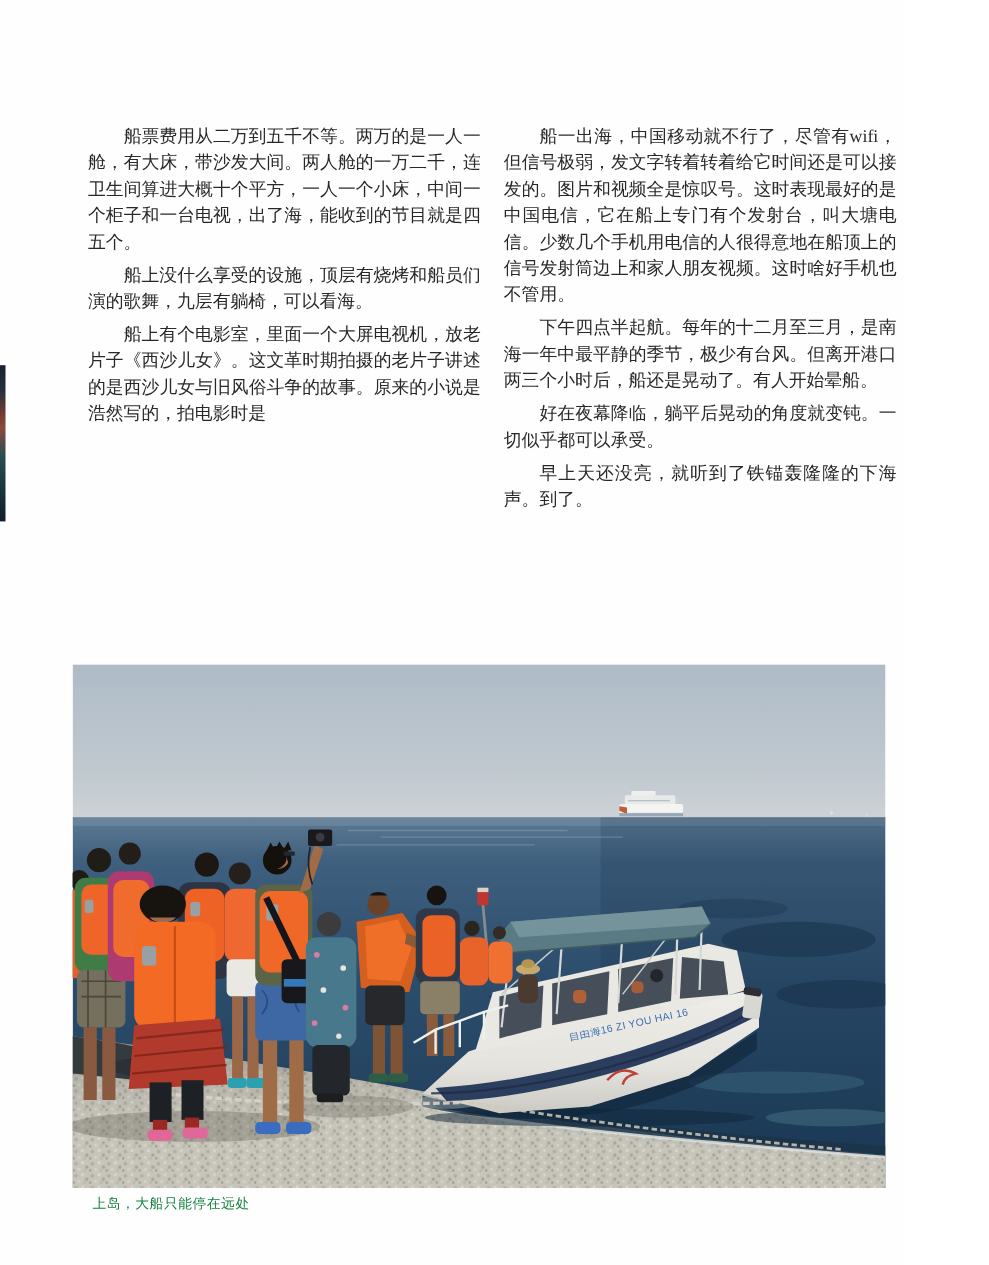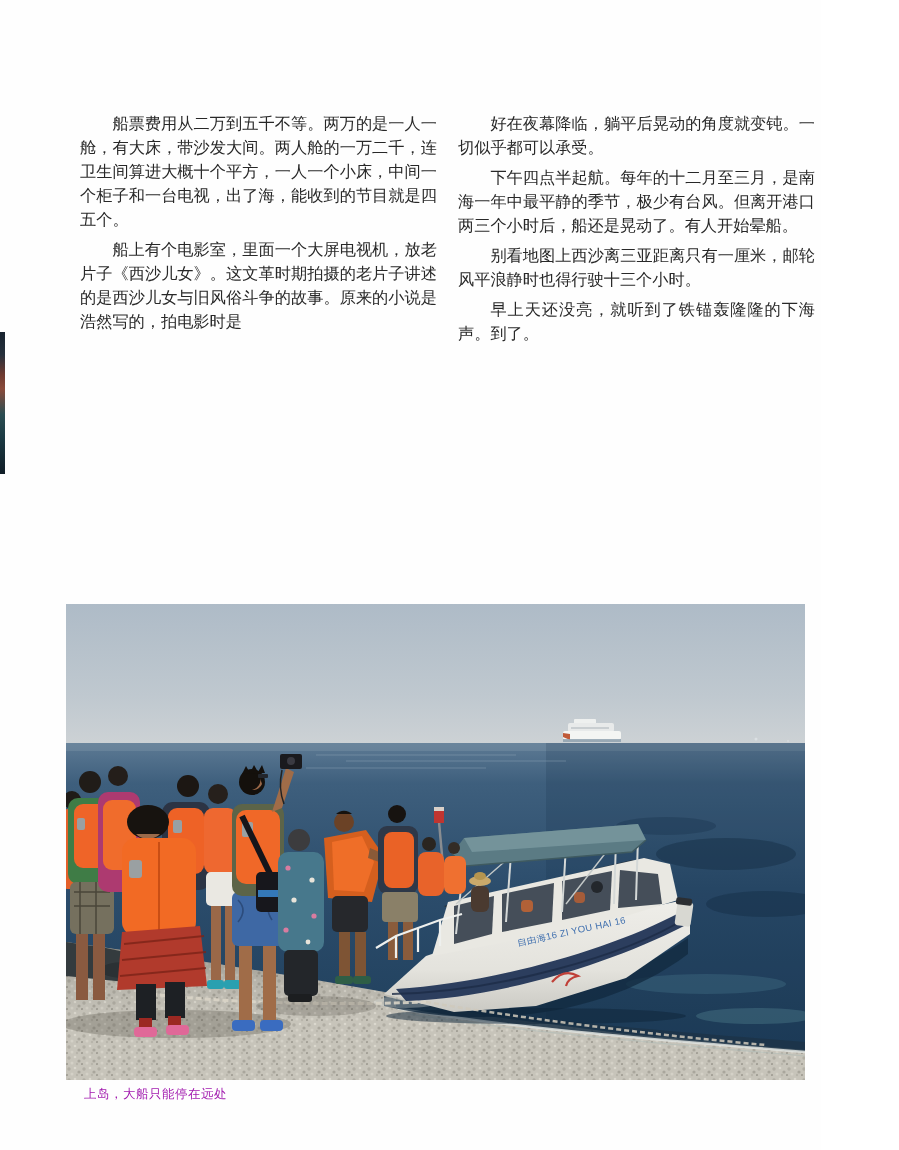--- a/index.html
+++ b/index.html
@@ -9,45 +9,46 @@
          background:linear-gradient(#18232f 0%,#26303c 16%,#6e3a30 30%,#8a4a3a 40%,
                     #2b4d52 58%,#1c3b44 74%,#101d27 100%);}
   .col{position:absolute;top:112px;width:357px;color:#282828;
        font-size:16.2px;line-height:24px;text-align:justify;}
   .col-left{left:80px;}
   .col-right{left:458px;}
   .col p{margin:0 0 6px 0;}
   .col p.indent{text-indent:2em;}
   .photo-wrap{position:absolute;left:66px;top:604px;width:739px;height:476px;}
   .caption{position:absolute;left:84px;top:1086px;font-family:"Liberation Sans",sans-serif;
-           font-size:12.5px;color:#a21caf;letter-spacing:.5px;}
+           font-size:12.5px;color:#15803d;letter-spacing:.5px;}
   .side-strip{position:absolute;left:830px;top:936px;writing-mode:vertical-rl;
               text-orientation:upright;display:flex;flex-direction:column;align-items:center;}
   .side-section{font-family:"Liberation Sans",sans-serif;font-weight:bold;
                 font-size:10.5px;letter-spacing:1px;}
   .side-sep{font-size:12px;color:#4a4a4a;line-height:1;}
   .side-title{font-size:13.5px;color:#383838;letter-spacing:1.5px;margin-top:1px;}
   .page-num{position:absolute;left:824px;top:1078px;font-size:17px;color:#222;}
 </style>
 </head>
 <body>
 
 <div class="page">
 
   <div class="bleed"></div>
 
   <div class="col col-left">
     <p class="indent">船票费用从二万到五千不等。两万的是一人一舱，有大床，带沙发大间。两人舱的一万二千，连卫生间算进大概十个平方，一人一个小床，中间一个柜子和一台电视，出了海，能收到的节目就是四五个。</p>
+    <p class="indent">船上没什么享受的设施，顶层有烧烤和船员们演的歌舞，九层有躺椅，可以看海。</p>
     <p class="indent">船上有个电影室，里面一个大屏电视机，放老片子《西沙儿女》。这文革时期拍摄的老片子讲述的是西沙儿女与旧风俗斗争的故事。原来的小说是浩然写的，拍电影时是</p>
   </div>
 
   <div class="col col-right">
+    <p class="indent">船一出海，中国移动就不行了，尽管有wifi，但信号极弱，发文字转着转着给它时间还是可以接发的。图片和视频全是惊叹号。这时表现最好的是中国电信，它在船上专门有个发射台，叫大塘电信。少数几个手机用电信的人很得意地在船顶上的信号发射筒边上和家人朋友视频。这时啥好手机也不管用。</p>
+    <p class="indent">下午四点半起航。每年的十二月至三月，是南海一年中最平静的季节，极少有台风。但离开港口两三个小时后，船还是晃动了。有人开始晕船。</p>
     <p class="indent">好在夜幕降临，躺平后晃动的角度就变钝。一切似乎都可以承受。</p>
-    <p class="indent">下午四点半起航。每年的十二月至三月，是南海一年中最平静的季节，极少有台风。但离开港口两三个小时后，船还是晃动了。有人开始晕船。</p>
-    <p class="indent">别看地图上西沙离三亚距离只有一厘米，邮轮风平浪静时也得行驶十三个小时。</p>
     <p class="indent">早上天还没亮，就听到了铁锚轰隆隆的下海声。到了。</p>
   </div>
 
   <div class="photo-wrap">
     <svg width="739" height="476" viewBox="0 0 739 476" xmlns="http://www.w3.org/2000/svg">
       <defs>
         <linearGradient id="skyGrad" x1="0" y1="0" x2="0" y2="1">
           <stop offset="0" stop-color="#aebbc7"></stop>
           <stop offset="0.65" stop-color="#bfc8cf"></stop>
           <stop offset="1" stop-color="#cdd2d5"></stop>

